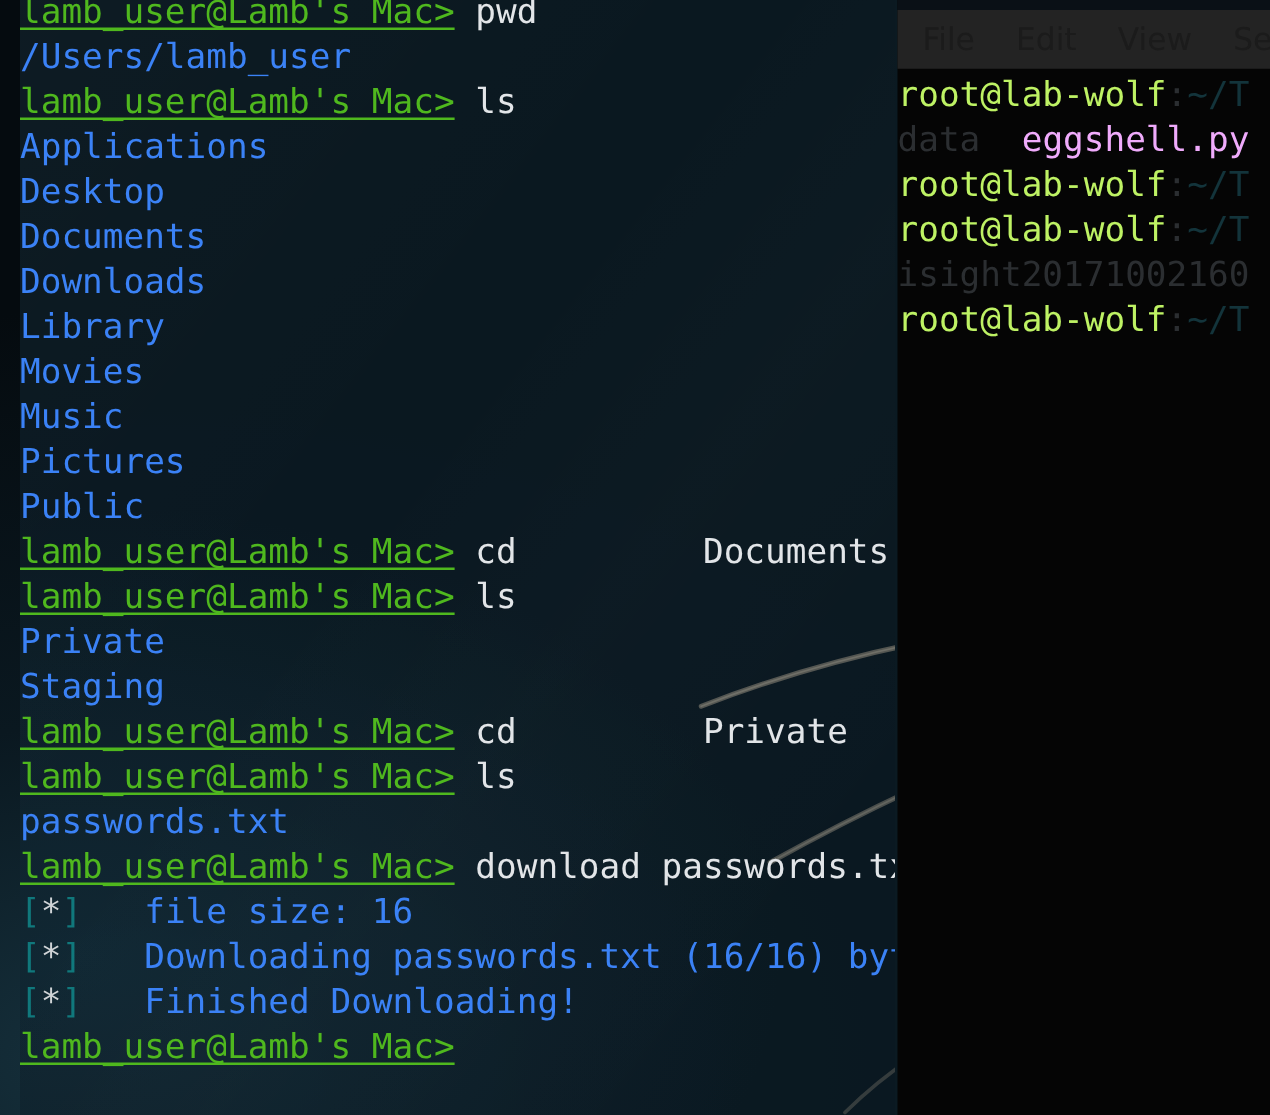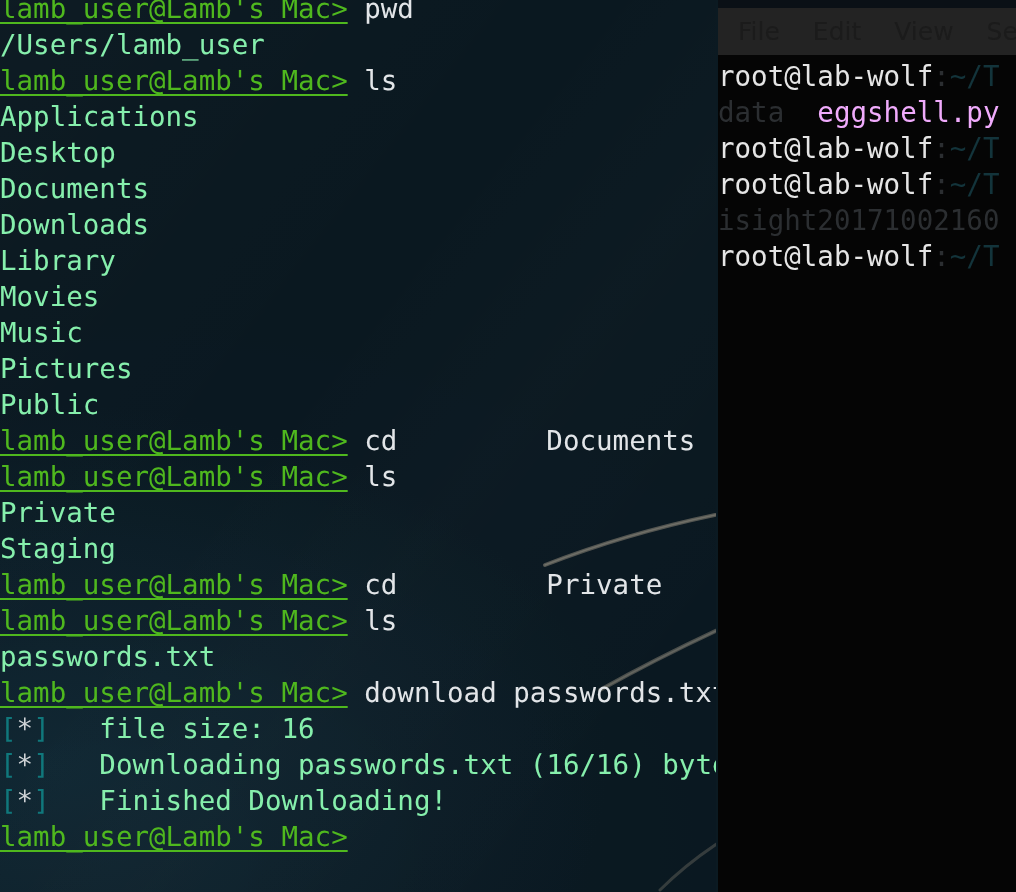--- a/index.html
+++ b/index.html
@@ -27,21 +27,21 @@
     position: absolute;
     inset: 0;
     background:
       radial-gradient(ellipse 900px 600px at 10% 95%, #16313d 0%, #0a1820 45%, #050b0f 100%),
       #05090c;
   }
 
   
   #term-left {
     position: absolute;
-    left: 0;
+    left: 16px;
     top: 0;
     width: 840px;
     height: 892px;
     overflow: hidden;
     background: rgba(11, 26, 34, 0.90);
   }
   
   #term-left-sheen {
     position: absolute;
     inset: 0;
@@ -72,21 +72,21 @@
     text-rendering: geometricPrecision;
   }
   .tl { height: 36px; white-space: pre; }
   .prompt {
     color: #4fb81e;
     text-decoration: underline;
     text-decoration-color: #4fb81e;
     text-underline-offset: 4px;
     text-decoration-thickness: 2px;
   }
-  .out { color: #86efac; text-align: center; }
+  .out { color: #3b82f6; text-align: center; }
   .cmd { color: #e2e5e8; }
   .star-b { color: #10787c; }
   .star-s { color: #cfd3d6; }
 
   
   #term-right {
     position: absolute;
     left: 716px;
     top: 0;
     width: 300px;
@@ -113,21 +113,21 @@
   #term-right-text {
     position: absolute;
     left: 2px;
     top: 58px;
     width: 420px;
     font-size: 27.5px;
     line-height: 36px;
     white-space: pre;
     color: #2a2d30;
   }
-  .r-prompt { color: #e5e5e5; }
+  .r-prompt { color: #bef264; }
   .r-path   { color: #13343b; }
   .r-out    { color: #2b2e31; }
   .r-py     { color: #f0abfc; }
   .r-left-edge {
     position: absolute;
     left: 0; top: 0;
     width: 2px; height: 892px;
     background: #0b1a22;
   }
   .r-top-edge {

